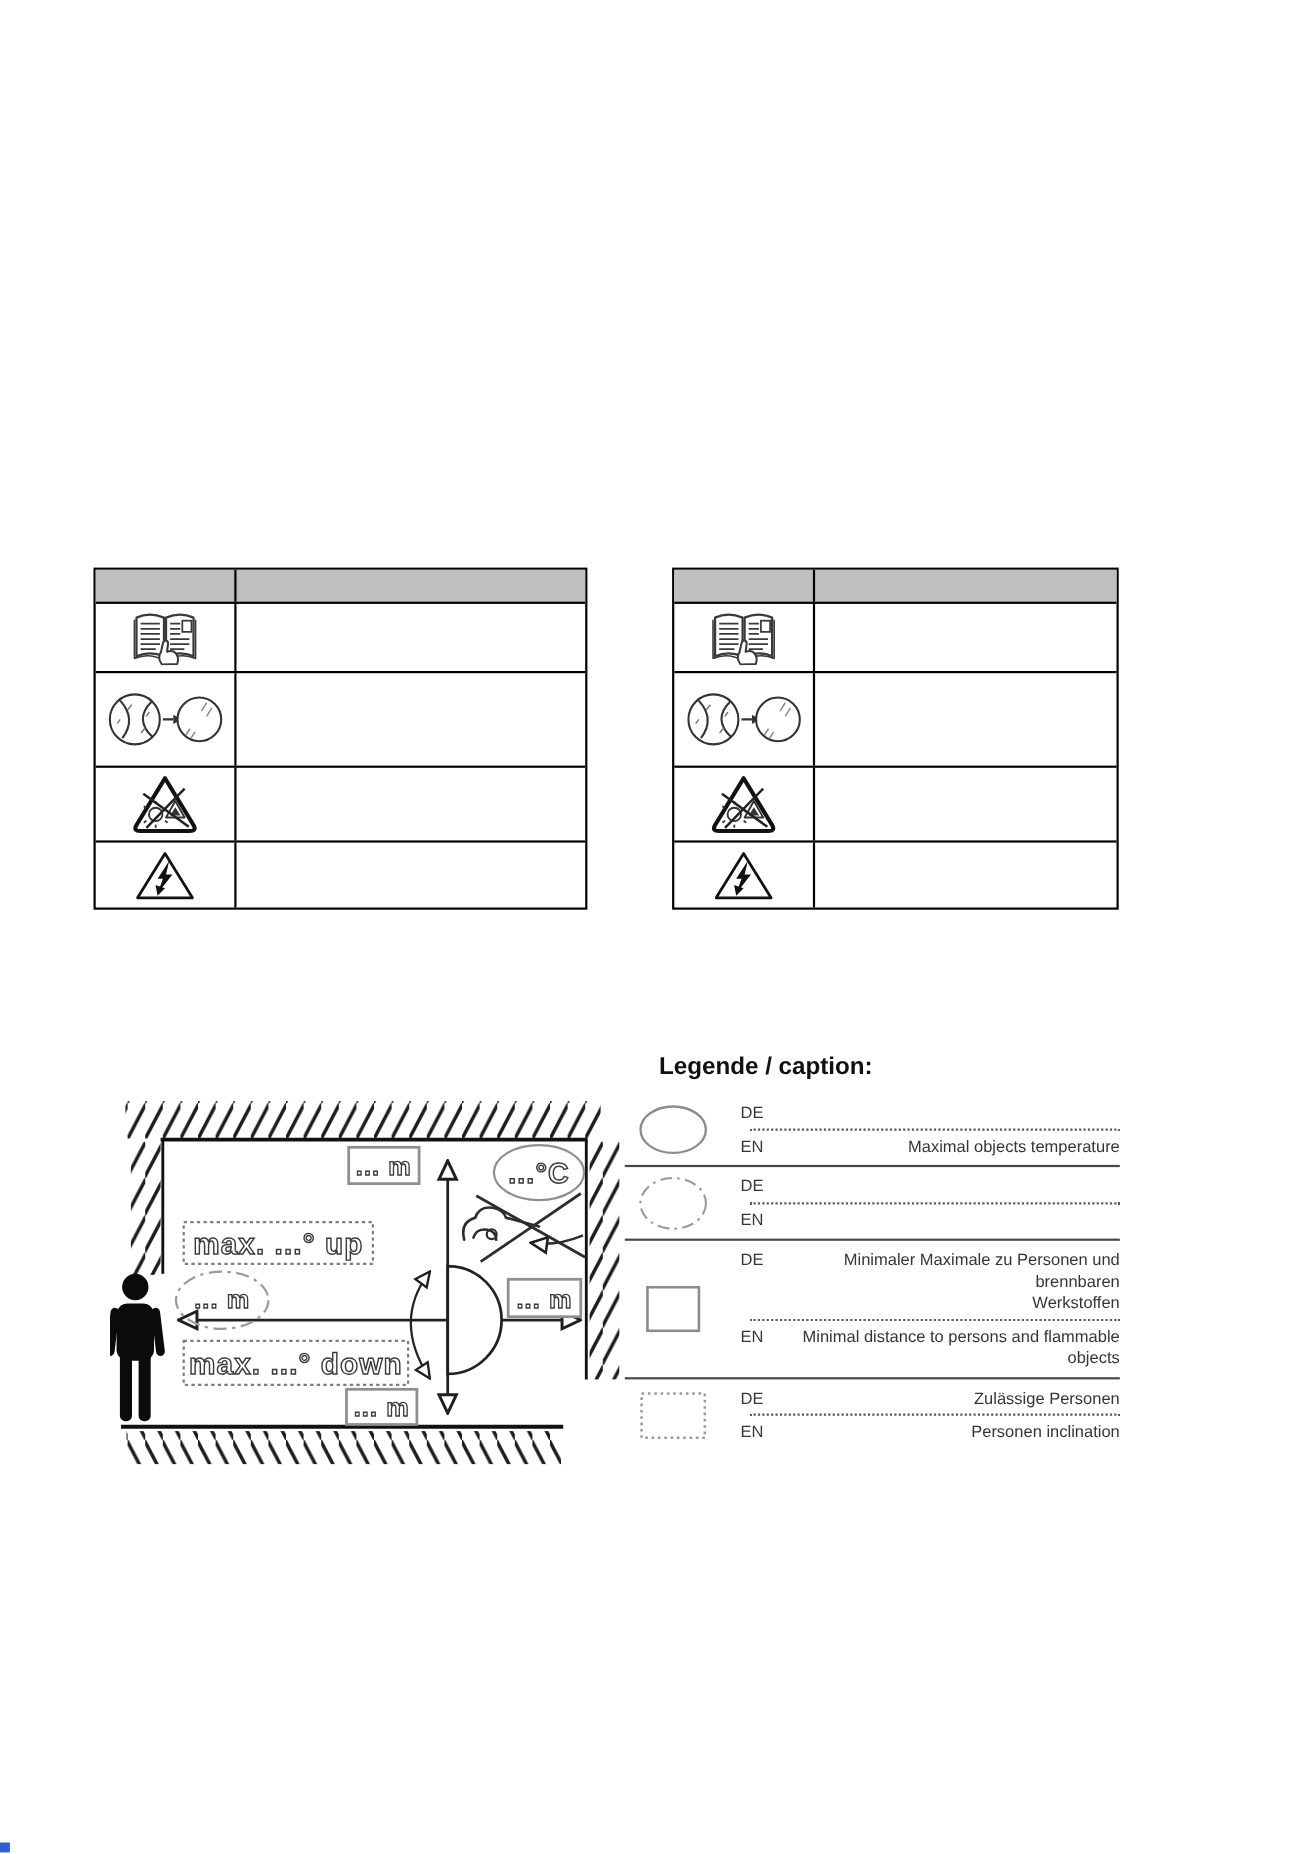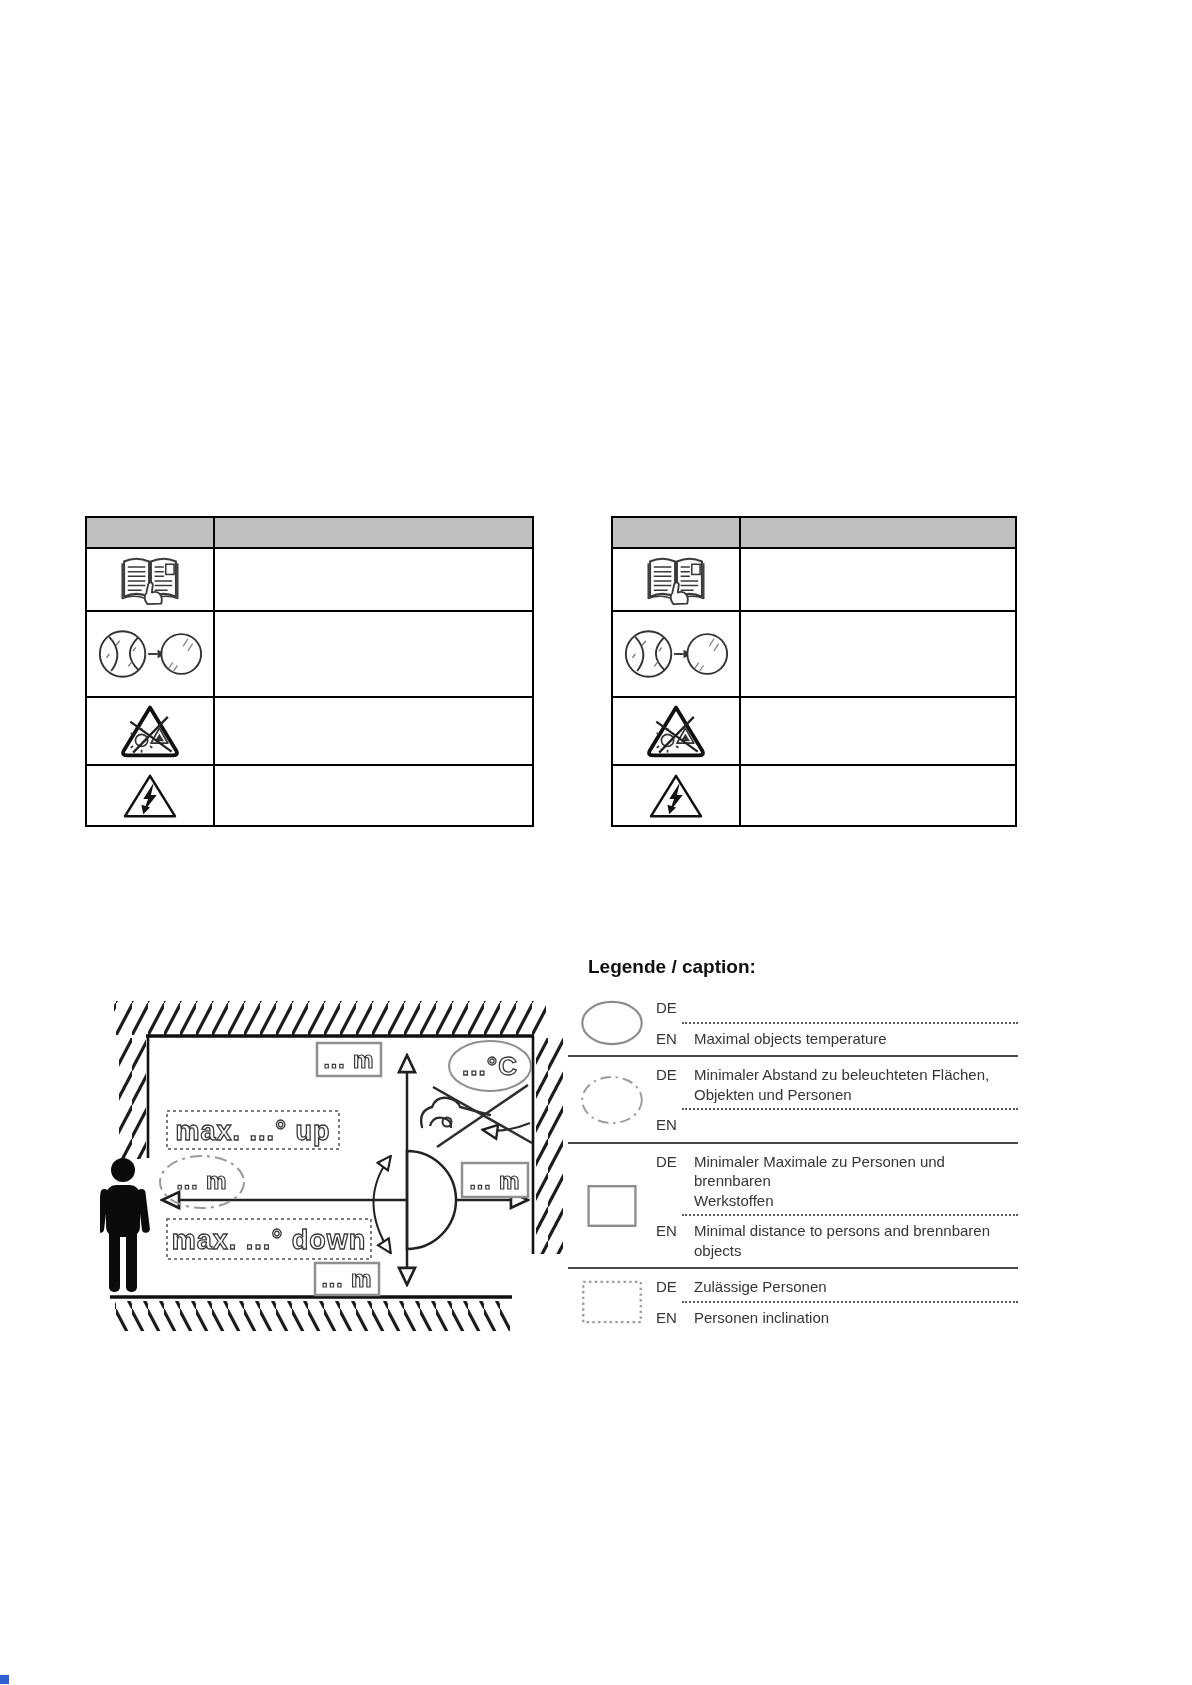--- a/index.html
+++ b/index.html
@@ -16,26 +16,26 @@
   .trow:last-child { border-bottom:none; }
   .trow.thead { height:31px; background:#bfbfbf; }
   .trow.r1 { height:63px; } .trow.r2 { height:86px; }
   .trow.r3 { height:68px; } .trow.r4 { height:59px; }
   .tc-icon { flex:0 0 128px; width:128px; border-right:2px solid #000; box-sizing:border-box;
              display:flex; align-items:center; justify-content:center; }
   .tc-text { flex:1; font-size:14px; color:#222; padding:4px 8px; }
 
   
   .legend { position:absolute; left:568px; top:956px; width:450px; color:#353535; }
-  .legend-title { font-weight:bold; font-size:19px; color:#101010; margin:0 0 12px 20px; }
+  .legend-title { font-weight:bold; font-size:22px; color:#101010; margin:0 0 12px 31px; }
   .lg-row { display:flex; padding:8px 0 7px 0; }
   .lg-row.sep { border-top:2px solid #474747; }
   .lg-sym { flex:0 0 88px; display:flex; align-items:center; justify-content:center; }
   .lg-body { flex:1; min-width:0; }
-  .lg-line { display:flex; font-size:15px; line-height:1.3; }
+  .lg-line { display:flex; font-size:15px; line-height:1.3;text-align:right; }
   .lg-lang { flex:0 0 38px; color:#353535; }
   .lg-text { flex:1; white-space:pre-line; color:#353535; }
   .lg-dotted { border-bottom:2px dotted #5a5a5a; margin:4px 0 5px 26px; }
 
   
   .diagram-svg { position:absolute; left:100px; top:935px; }
   .lbl { font-family:"Liberation Sans", sans-serif; font-weight:bold;
          fill:#ffffff; stroke:#3a3a3a; letter-spacing:1px; }
 
   
@@ -279,22 +279,20 @@
 
     <div class="lg-row sep">
       <div class="lg-sym">
         <svg width="64" height="50">
             <use href="#legend-sym-ellipse-dashdot"></use>
           </svg>
       </div>
       <div class="lg-body">
         <div class="lg-line">
           <span class="lg-lang">DE</span>
-          <span class="lg-text">Minimaler Abstand zu beleuchteten Flächen,
-Objekten und Personen</span>
         </div>
         <div class="lg-dotted"></div>
         <div class="lg-line">
           <span class="lg-lang">EN</span>
         </div>
       </div>
     </div>
 
     <div class="lg-row sep">
       <div class="lg-sym">
@@ -304,21 +302,21 @@
       </div>
       <div class="lg-body">
         <div class="lg-line">
           <span class="lg-lang">DE</span>
           <span class="lg-text">Minimaler Maximale zu Personen und brennbaren
 Werkstoffen</span>
         </div>
         <div class="lg-dotted"></div>
         <div class="lg-line">
           <span class="lg-lang">EN</span>
-          <span class="lg-text">Minimal distance to persons and brennbaren
+          <span class="lg-text">Minimal distance to persons and flammable
 objects</span>
         </div>
       </div>
     </div>
 
     <div class="lg-row sep">
       <div class="lg-sym">
         <svg width="66" height="46">
             <use href="#legend-sym-rect-dotted"></use>
           </svg>

